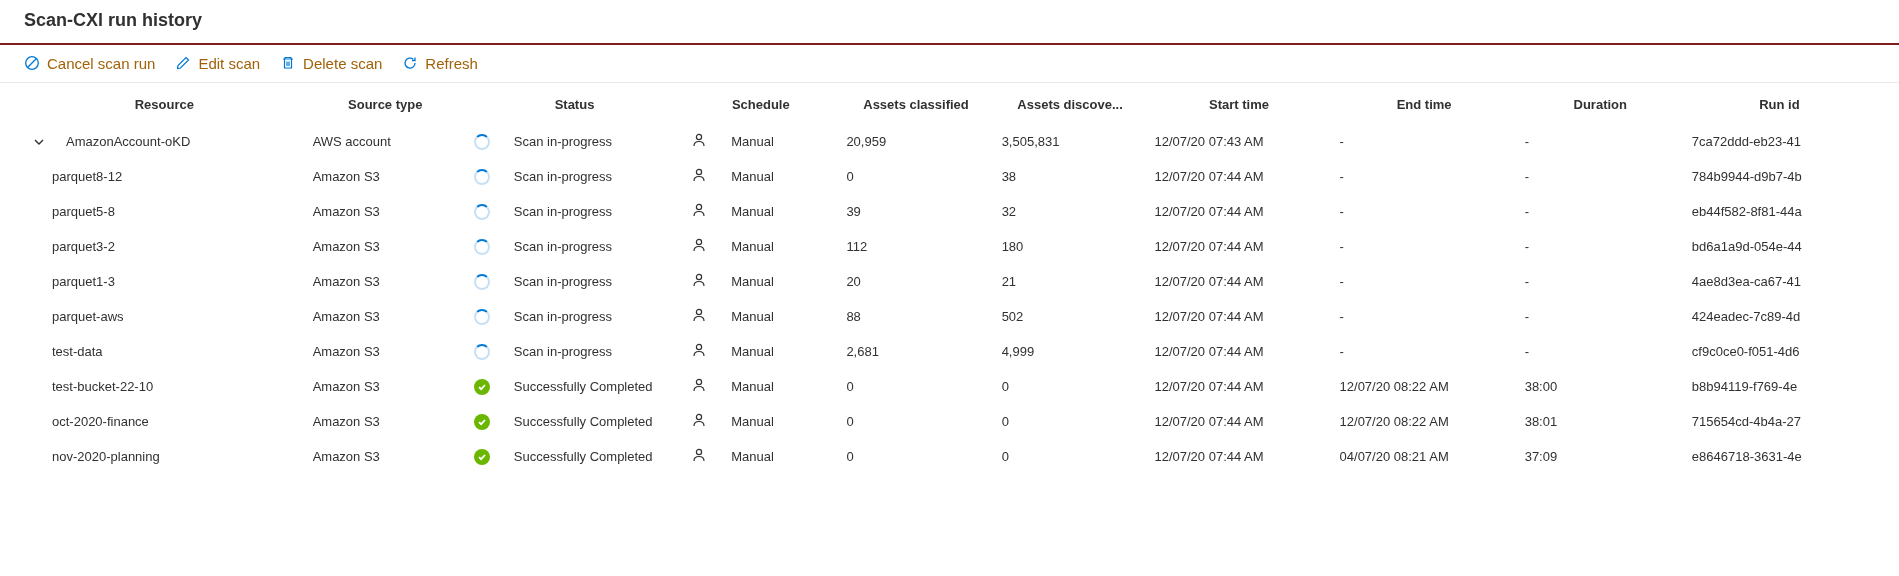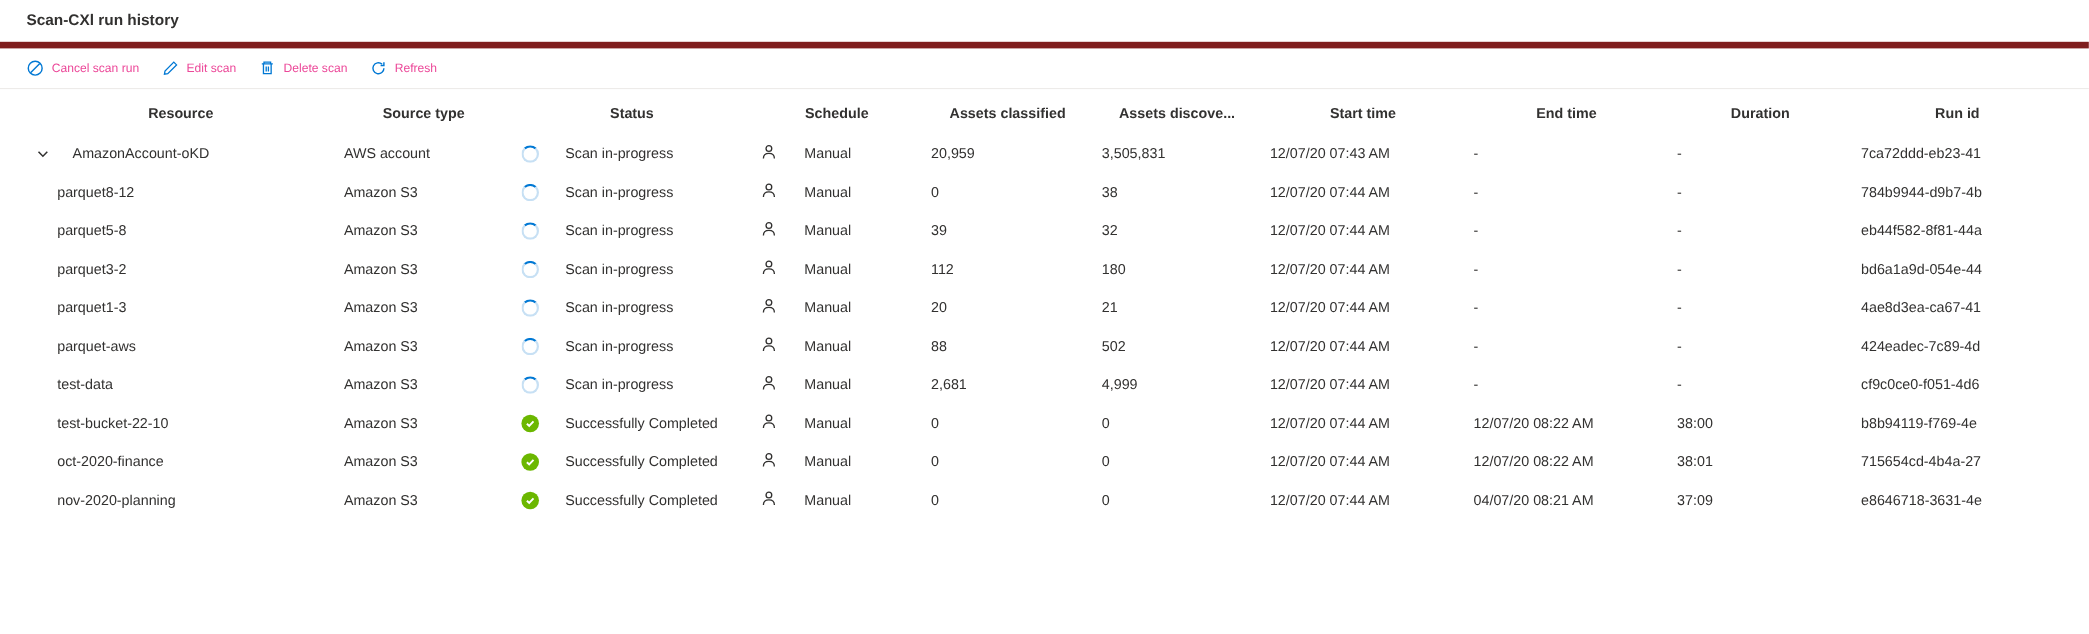--- a/index.html
+++ b/index.html
@@ -4,39 +4,39 @@
 <style>
   * { box-sizing: border-box; margin: 0; padding: 0; }
   body {
     font-family: 'Segoe UI', Tahoma, Geneva, Verdana, sans-serif;
     font-size: 13px;
     color: #323130;
     background: #fff;
     width: 1899px;
   }
   .page-title {
-    font-size: 14px;
+    font-size: 18px;
     font-weight: 600;
     padding: 10px 24px 12px 24px;
-    border-bottom: 6px solid #7f1d1d;
+    border-bottom: 2px solid #7f1d1d;
   }
   .toolbar {
     display: flex;
     align-items: center;
     gap: 20px;
     padding: 10px 24px;
     border-bottom: 1px solid #edebe9;
   }
   .toolbar-btn {
     display: flex;
-    align-items: center;
+    align-items: flex-start;
     gap: 7px;
     cursor: pointer;
-    color: #ec4899;
-    font-size: 11px;
+    color: #a16207;
+    font-size: 15px;
   }
   .toolbar-btn svg { flex-shrink: 0; }
   .table-wrap {
     padding: 0 24px;
     overflow-x: hidden;
   }
   table {
     border-collapse: collapse;
     width: 100%;
     table-layout: fixed;

